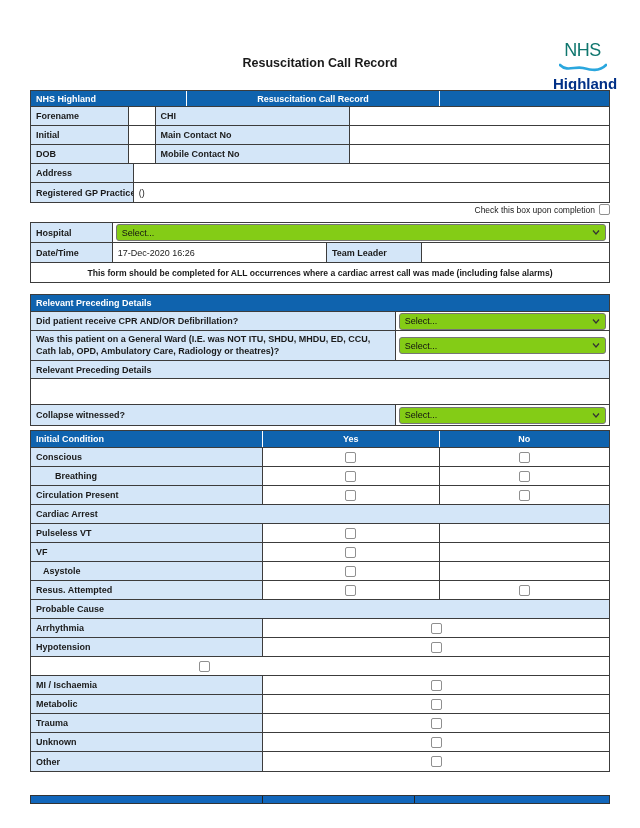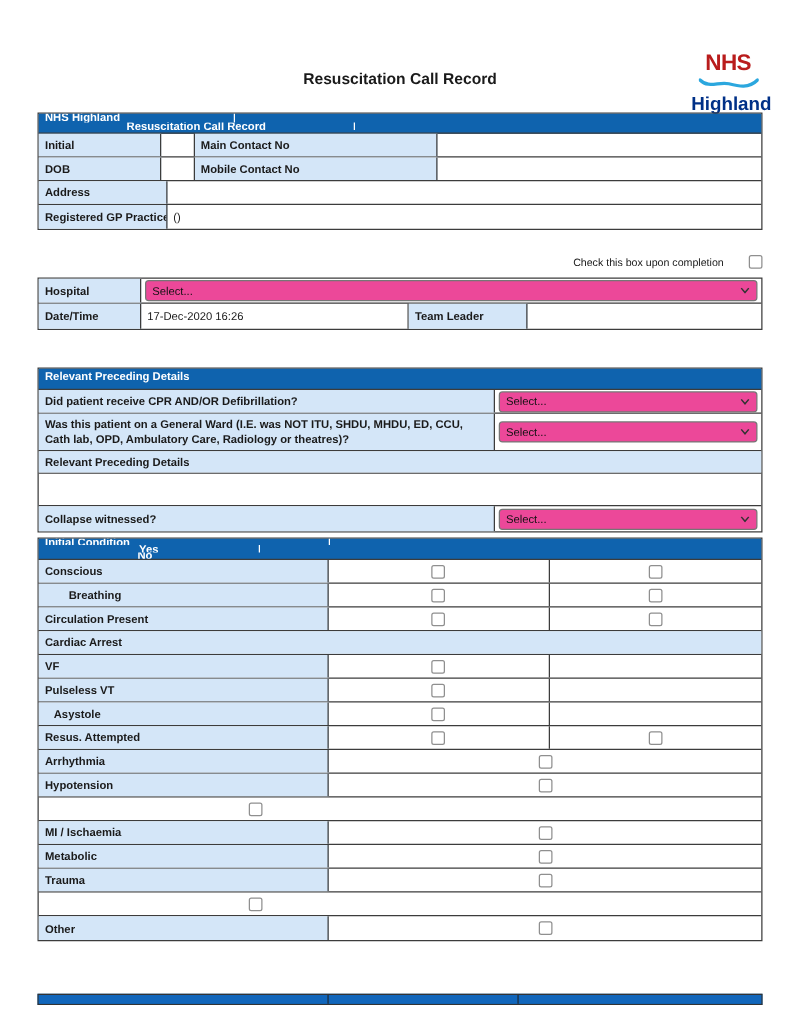--- a/index.html
+++ b/index.html
@@ -7,45 +7,45 @@
   .abs{position:absolute;box-sizing:border-box;}
   .content{left:30px;width:580px;}
 
   
   .tbl{border:1px solid #3c3c3c;}
   .trow{display:flex;box-sizing:border-box;border-bottom:1px solid #3c3c3c;}
   .trow:last-child{border-bottom:none;}
   .cell{box-sizing:border-box;border-right:1px solid #3c3c3c;display:flex;align-items:center;padding:1px 5px;font-size:9px;overflow:hidden;white-space:nowrap;}
   .cell:last-child{border-right:none;}
   .lbl{background:#d4e6f8;font-weight:700;}
-  .hdr{background:#0f63ae;color:#fff;font-weight:700;flex-direction:column;}
+  .hdr{background:#0f63ae;color:#fff;font-weight:700;}
   .hdr .cell{border-right:1px solid #fff;}
   .hdr .cell:last-child{border-right:none;}
   .center{justify-content:center;text-align:center;}
   .wrap{white-space:normal;line-height:1.25;}
 
   
   .h16{height:16px;} .h17{height:17px;} .h18{height:18px;} .h19{height:19px;}
   .h20{height:20px;} .h26{height:26px;} .h30{height:30px;}
 
   
   .cb{width:9px;height:9px;border:1px solid #8f8f8f;border-radius:2px;background:#fff;display:inline-block;flex:0 0 auto;}
 
   
-  .sel{flex:1;height:15px;border:1px solid #767676;border-radius:3px;background:#ec4899;
+  .sel{flex:1;height:15px;border:1px solid #767676;border-radius:3px;background:#84cc16;
        display:flex;align-items:center;justify-content:space-between;padding:0 5px;margin:0 3px;}
   .sel span{font-size:9px;color:#111;}
 
   
   .page-title{top:56px;text-align:center;font-size:12.5px;font-weight:700;}
   .logo{top:41px;left:553px;width:59px;text-align:center;line-height:1;}
-  .logo .nhs{font-size:18px;font-weight:700;color:#b91c1c;letter-spacing:-.5px;}
+  .logo .nhs{font-size:18px;font-weight:400;color:#0f766e;letter-spacing:-.5px;}
   .logo .region{font-size:15px;font-weight:700;color:#003087;margin-top:1px;}
 
-  .completion-line{top:204px;display:flex;justify-content:flex-end;align-items:center;gap:20px;font-size:8.5px;}
+  .completion-line{top:204px;display:flex;justify-content:flex-end;align-items:center;gap:4px;font-size:8.5px;}
 
   .notice{font-weight:700;font-size:8.6px;justify-content:center;}
 
   
   .bottombar{top:795px;height:9px;border:1px solid #333;background:#0f63ae;display:flex;}
   .bottombar div{height:100%;box-sizing:border-box;border-right:1px solid #222;background:#1166bb;}
   .bottombar div:last-child{border-right:none;}
 </style>
 </head>
 <body>
@@ -60,20 +60,26 @@
   <div class="region">Highland</div>
 </div>
 
 <div class="abs content tbl" style="top:90px;">
   <div class="trow hdr h16">
     <div class="cell" style="width:157px;">NHS Highland</div>
     <div class="cell center" style="width:253px;">Resuscitation Call Record</div>
     <div class="cell" style="width:170px;"></div>
   </div>
   <div class="trow h19">
+    <div class="cell lbl" style="width:98px;">Forename</div>
+    <div class="cell" style="width:27px;"></div>
+    <div class="cell lbl" style="width:195px;">CHI</div>
+    <div class="cell" style="width:260px;"></div>
+  </div>
+  <div class="trow h19">
     <div class="cell lbl" style="width:98px;">Initial</div>
     <div class="cell" style="width:27px;"></div>
     <div class="cell lbl" style="width:195px;">Main Contact No</div>
     <div class="cell" style="width:260px;"></div>
   </div>
   <div class="trow h19">
     <div class="cell lbl" style="width:98px;">DOB</div>
     <div class="cell" style="width:27px;"></div>
     <div class="cell lbl" style="width:195px;">Mobile Contact No</div>
     <div class="cell" style="width:260px;"></div>
@@ -104,20 +110,23 @@
           </svg>
       </div>
     </div>
   </div>
   <div class="trow h20">
     <div class="cell lbl" style="width:82px;">Date/Time</div>
     <div class="cell" style="width:215px;">17-Dec-2020 16:26</div>
     <div class="cell lbl" style="width:95px;">Team Leader</div>
     <div class="cell" style="width:188px;"></div>
   </div>
+  <div class="trow h19">
+    <div class="cell notice" style="width:580px;">This form should be completed for ALL occurrences where a cardiac arrest call was made (including false alarms)</div>
+  </div>
 </div>
 
 <div class="abs content tbl" style="top:294px;">
   <div class="trow hdr h17">
     <div class="cell" style="width:580px;">Relevant Preceding Details</div>
   </div>
   <div class="trow h19">
     <div class="cell lbl" style="width:366px;">Did patient receive CPR AND/OR Defibrillation?</div>
     <div class="cell" style="width:214px;padding:0;">
       <div class="sel">
@@ -189,50 +198,53 @@
           <span class="cb"></span>
         </div>
         <div class="cell center" style="width:170px;">
           <span class="cb"></span>
         </div>
       </div>
       <div class="trow h19">
         <div class="cell lbl" style="width:580px;">Cardiac Arrest</div>
       </div>
       <div class="trow h19">
+        <div class="cell lbl" style="width:233px;">Pulseless VT</div>
+        <div class="cell center" style="width:177px;">
+          <span class="cb"></span>
+        </div>
+        <div class="cell" style="width:170px;"></div>
+      </div>
+      <div class="trow h19">
         <div class="cell lbl" style="width:233px;">VF</div>
         <div class="cell center" style="width:177px;">
           <span class="cb"></span>
         </div>
         <div class="cell" style="width:170px;"></div>
       </div>
       <div class="trow h19">
-        <div class="cell lbl" style="width:233px;">Pulseless VT</div>
+        <div class="cell lbl" style="width:233px;padding-left:12px;">Asystole</div>
         <div class="cell center" style="width:177px;">
           <span class="cb"></span>
         </div>
         <div class="cell" style="width:170px;"></div>
       </div>
       <div class="trow h19">
-        <div class="cell lbl" style="width:233px;padding-left:12px;">Asystole</div>
-        <div class="cell center" style="width:177px;">
-          <span class="cb"></span>
-        </div>
-        <div class="cell" style="width:170px;"></div>
-      </div>
-      <div class="trow h19">
         <div class="cell lbl" style="width:233px;">Resus. Attempted</div>
         <div class="cell center" style="width:177px;">
           <span class="cb"></span>
         </div>
         <div class="cell center" style="width:170px;">
           <span class="cb"></span>
         </div>
       </div>
       <div class="trow h19">
+        <div class="cell lbl" style="width:580px;">Probable Cause</div>
+      </div>
+      <div class="trow h19">
         <div class="cell lbl" style="width:233px;">Arrhythmia</div>
         <div class="cell center" style="width:347px;">
           <span class="cb"></span>
         </div>
       </div>
       <div class="trow h19">
         <div class="cell lbl" style="width:233px;">Hypotension</div>
         <div class="cell center" style="width:347px;">
           <span class="cb"></span>
         </div>
@@ -254,20 +266,21 @@
           <span class="cb"></span>
         </div>
       </div>
       <div class="trow h19">
         <div class="cell lbl" style="width:233px;">Trauma</div>
         <div class="cell center" style="width:347px;">
           <span class="cb"></span>
         </div>
       </div>
       <div class="trow h19">
+        <div class="cell lbl" style="width:233px;">Unknown</div>
         <div class="cell center" style="width:347px;">
           <span class="cb"></span>
         </div>
       </div>
       <div class="trow h19">
         <div class="cell lbl" style="width:233px;">Other</div>
         <div class="cell center" style="width:347px;">
           <span class="cb"></span>
         </div>
       </div>

